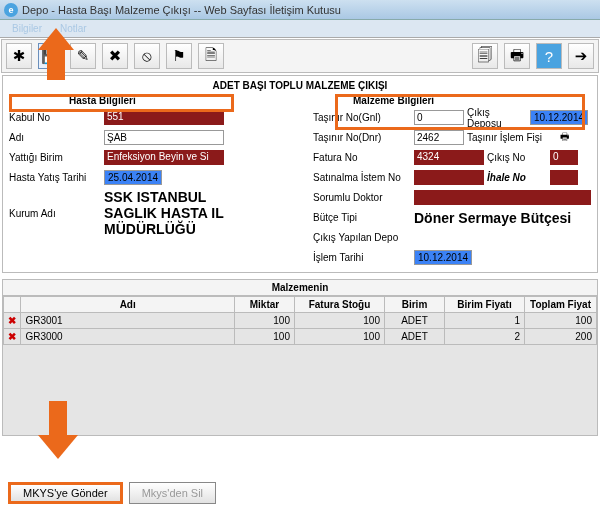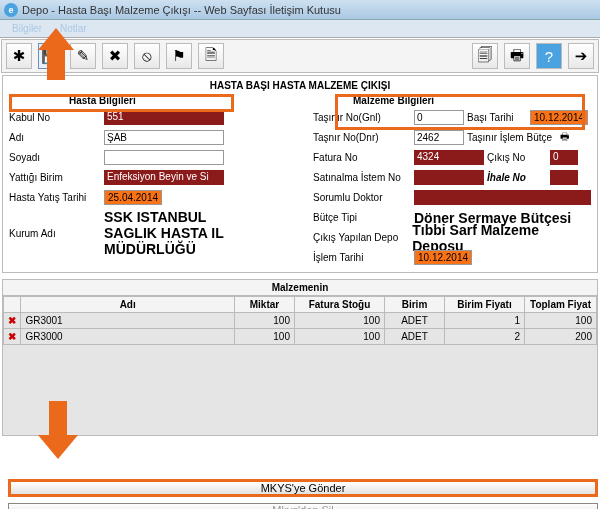--- a/index.html
+++ b/index.html
@@ -22,39 +22,39 @@
   .col { flex:1; display:flex; flex-direction:column; gap:3px; }
   .section-head { font-size:10px; font-weight:bold; padding-left:60px; }
   .row { display:flex; align-items:center; gap:3px; height:17px; }
   .lbl { width:92px; font-size:10px; }
   .lbl2 { width:98px; font-size:10px; }
   .lblr { width:60px; font-size:10px; }
   .val-dark { background:#8b1a1a; color:#fff; padding:1px 3px; height:15px; min-width:70px; }
   .val-in { border:1px solid #999; height:15px; padding:0 2px; font-size:10px; font-family:inherit; }
   .w120 { width:120px; } .w50 { width:50px; }
   .val-plain { font-size:14px; }
-  .date { border:1px solid #999; background:#f97316; padding:0 3px; font-size:10px; height:15px; display:flex; align-items:center; gap:4px; }
+  .date { border:1px solid #999; background:#3b82f6; padding:0 3px; font-size:10px; height:15px; display:flex; align-items:center; gap:4px; }
 
   .rect-annot { position:absolute; border:3px solid #eb691b; pointer-events:none; z-index:4; }
   .rect-left { left:6px; top:18px; width:225px; height:18px; }
   .rect-right { left:332px; top:18px; width:250px; height:36px; }
 
   .grid-wrap { border:1px solid #bbb; margin:6px 2px 0; background:#e5e5e5; }
   .grid-head-wrap { text-align:center; font-weight:bold; font-size:10px; border-bottom:1px solid #bbb; background:#f4f4f4; padding:2px; }
   table { width:100%; border-collapse:collapse; font-size:10px; }
   th { border:1px solid #bbb; background:#f4f4f4; padding:2px 4px; text-align:center; }
   td { border:1px solid #bbb; padding:2px 4px; text-align:right; height:16px; }
   td.left { text-align:left; }
   .xcell { width:16px; text-align:center; color:#c00; font-weight:bold; cursor:pointer; }
 
   .bottom-arrow { position:absolute; left:38px; bottom:50px; }
   .bottom-arrow .shaft { width:18px; height:36px; background:#eb691b; margin:0 auto; }
   .bottom-arrow .head { width:0; height:0; border-left:20px solid transparent; border-right:20px solid transparent; border-top:24px solid #eb691b; margin-top:-2px; }
 
-  .bottom-bar { position:absolute; left:2px; right:2px; bottom:2px; height:28px; display:flex; gap:6px; padding-left:6px; border-top:0;flex-direction:column; }
+  .bottom-bar { position:absolute; left:2px; right:2px; bottom:2px; height:28px; display:flex; gap:6px; align-items:center; padding-left:6px; border-top:0; }
   .btn { height:22px; padding:0 12px; font-size:11px; background:linear-gradient(#fff,#e2e2e2); border:1px solid #888; cursor:pointer; font-family:inherit;}
   .btn.primary { border:3px solid #eb691b; }
   .btn.disabled { color:#999; cursor:default; }
 
 </style>
 </head>
 <body>
 
 <div class="titlebar">
   <span class="ie-icon">e</span>
@@ -82,40 +82,36 @@
 </div>
 <div class="arrow-up">
   <div class="head"></div>
     <div class="shaft"></div>
 </div>
 
 <div class="form-box">
   <div class="rect-annot rect-left"></div>
   <div class="rect-annot rect-right"></div>
 
-  <div class="form-title">HASTA BAŞI HASTA MALZEME ÇIKIŞI</div>
+  <div class="form-title">ADET BAŞI TOPLU MALZEME ÇIKIŞI</div>
   <div class="sections">
 
     <div class="col">
       <div class="section-head">Hasta Bilgileri</div>
 
       <div class="row">
           <span class="lbl">Kabul No</span>
         <span class="val-dark w120">551</span>
         </div>
 
       <div class="row">
           <span class="lbl">Adı</span>
         <input class="val-in w120" value="ŞAB" style="">
         </div>
 
-      <div class="row">
-          <span class="lbl">Soyadı</span>
-        <input class="val-in w120" value="" style="">
-        </div>
 
       <div class="row">
           <span class="lbl">Yattığı Birim</span>
         <span class="val-dark w120">Enfeksiyon Beyin ve Si</span>
         </div>
 
 
       <div class="row">
           <span class="lbl">Hasta Yatış Tarihi</span>
         <span class="date">
@@ -128,30 +124,30 @@
         <span class="val-plain" style="width:140px;font-weight:bold">SSK ISTANBUL SAGLIK HASTA IL MÜDÜRLÜĞÜ</span>
         </div>
     </div>
 
     <div class="col">
       <div class="section-head" style="padding-left:40px">Malzeme Bilgileri</div>
 
       <div class="row">
           <span class="lbl2">Taşınır No(Gnl)</span>
         <input class="val-in w50" value="0" style="">
-        <span class="lblr">Başı Tarihi</span>
+        <span class="lblr">Çıkış Deposu</span>
         <span class="date">
             <span>10.12.2014</span>
           </span>
         </div>
 
       <div class="row">
-          <span class="lbl2">Taşnır No(Dnr)</span>
+          <span class="lbl2">Taşınır No(Dnr)</span>
         <input class="val-in w50" value="2462" style="">
-        <span class="lblr" style="width:90px">Taşınır İşlem Bütçe</span>
+        <span class="lblr" style="width:90px">Taşınır İşlem Fişi</span>
         <span>🖶</span>
         </div>
 
       <div class="row">
           <span class="lbl2">Fatura No</span>
         <span class="val-dark w50">4324</span>
         <span class="lblr">Çıkış No</span>
         <span class="val-dark" style="min-width:28px">0</span>
         </div>
 
@@ -167,21 +163,20 @@
         <span class="val-dark" style="flex:1"></span>
         </div>
 
       <div class="row">
           <span class="lbl2">Bütçe Tipi</span>
         <span class="val-plain" style="font-weight:bold">Döner Sermaye Bütçesi</span>
         </div>
 
       <div class="row">
           <span class="lbl2">Çıkış Yapılan Depo</span>
-        <span class="val-plain" style="font-weight:bold">Tıbbi Sarf Malzeme Deposu</span>
         </div>
 
       <div class="row">
           <span class="lbl2">İşlem Tarihi</span>
         <span class="date">
             <span>10.12.2014</span>
           </span>
         </div>
     </div>
   </div>

